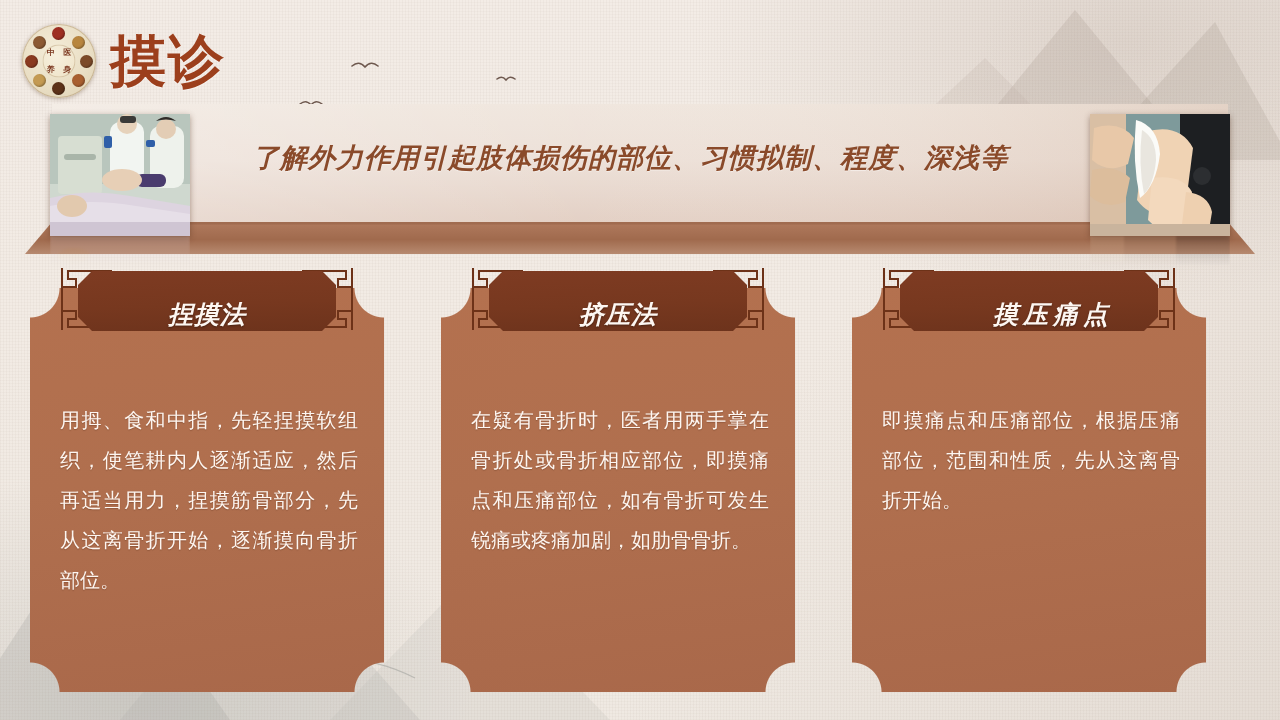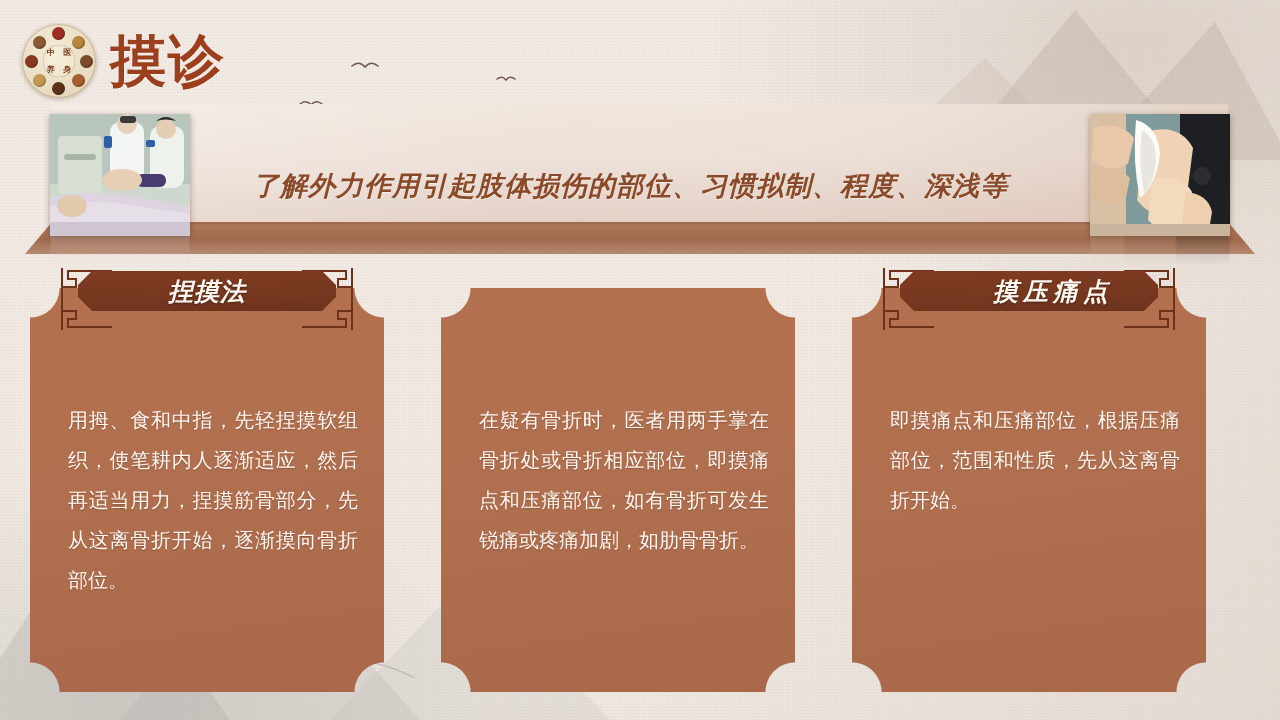--- a/index.html
+++ b/index.html
@@ -73,21 +73,20 @@
 
   #banner-text {
     position:absolute; left:190px; top:34px; width:880px;
     text-align:center;
     font-family:"DejaVu Serif", serif;
     font-style:italic; font-weight:bold;
     font-size:27px; line-height:40px;
     color:#8a4a2a;
     letter-spacing:1px;
     text-shadow:0 1px 1px rgba(255,255,255,.5);
-    margin-top:28px;
   }
 
   .photo {
     position:absolute; top:10px;
     width:140px; height:122px;
     overflow:hidden;
     box-shadow:0 2px 6px rgba(80,45,25,.45);
   }
   #photo-left  { left:50px;  }
   #photo-right { left:1090px; }
@@ -125,35 +124,34 @@
             mask-composite:intersect;
   }
 
   .card-text {
     position:absolute; left:30px; right:26px; top:112px;
     font-family:"DejaVu Sans", sans-serif;
     font-size:20px; line-height:40px;
     color:#fdf6f1;
     text-align:justify;
     text-shadow:0 1px 1px rgba(90,45,25,.35);
-    margin-left:8px;
   }
 
   
   .badge-wrap { position:absolute; left:22px; top:-22px; width:310px; height:66px; }
   .badge-frame { position:absolute; inset:0; }
   .badge {
-    position:absolute; left:26px; top:5px; width:258px; height:40px;
+    position:absolute; left:26px; top:5px; width:258px; height:60px;
     background:linear-gradient(178deg, #7e3b22 0%, #77381f 55%, #6d331c 100%);
     box-shadow:0 2px 5px rgba(70,35,18,.40);
     -webkit-clip-path:polygon(14px 0, calc(100% - 14px) 0, 100% 14px, 100% calc(100% - 14px),
                  calc(100% - 14px) 100%, 14px 100%, 0 calc(100% - 14px), 0 14px);
             clip-path:polygon(14px 0, calc(100% - 14px) 0, 100% 14px, 100% calc(100% - 14px),
                  calc(100% - 14px) 100%, 14px 100%, 0 calc(100% - 14px), 0 14px);
-    display:flex; align-items:center; justify-content:center;
+    display:flex; align-items:flex-end; justify-content:center;
   }
   .badge-label {
     font-family:"DejaVu Serif", serif;
     font-style:italic; font-weight:bold;
     font-size:25px; color:#fdf7f2;
     letter-spacing:1px;
     text-shadow:0 1px 2px rgba(40,18,8,.55);
   }
   .badge-label.wide { letter-spacing:5px;margin-left:48px; }
 </style>
@@ -318,20 +316,43 @@
         </svg>
         <div class="badge">
           <span class="badge-label">捏摸法</span>
         </div>
       </div>
     </div>
 
     <div class="card" style="left:441px;">
       <div class="card-body"></div>
       <div class="card-text">在疑有骨折时，医者用两手掌在骨折处或骨折相应部位，即摸痛点和压痛部位，如有骨折可发生锐痛或疼痛加剧，如肋骨骨折。</div>
+      <div class="badge-wrap">
+        <svg class="badge-frame" viewBox="0 0 310 66">
+          <g fill="none" stroke="#6d3218" stroke-width="2">
+            <path d="M30 5 L16 5 L16 13 L24 13 L24 21 L10 21 L10 6"></path>
+            <path d="M10 6 L10 2"></path>
+            <path d="M30 61 L16 61 L16 53 L24 53 L24 45 L10 45 L10 60"></path>
+            <path d="M10 60 L10 64"></path>
+            <path d="M10 21 L10 45"></path>
+            <path d="M280 5 L294 5 L294 13 L286 13 L286 21 L300 21 L300 6"></path>
+            <path d="M300 6 L300 2"></path>
+            <path d="M280 61 L294 61 L294 53 L286 53 L286 45 L300 45 L300 60"></path>
+            <path d="M300 60 L300 64"></path>
+            <path d="M300 21 L300 45"></path>
+            <path d="M30 5 L60 5"></path>
+              <path d="M250 5 L280 5"></path>
+            <path d="M30 61 L60 61"></path>
+              <path d="M250 61 L280 61"></path>
+          </g>
+        </svg>
+        <div class="badge">
+          <span class="badge-label">挤压法</span>
+        </div>
+      </div>
     </div>
 
     <div class="card" style="left:852px;">
       <div class="card-body"></div>
       <div class="card-text">即摸痛点和压痛部位，根据压痛部位，范围和性质，先从这离骨折开始。</div>
       <div class="badge-wrap">
         <svg class="badge-frame" viewBox="0 0 310 66">
           <g fill="none" stroke="#6d3218" stroke-width="2">
             <path d="M30 5 L16 5 L16 13 L24 13 L24 21 L10 21 L10 6"></path>
             <path d="M10 6 L10 2"></path>

